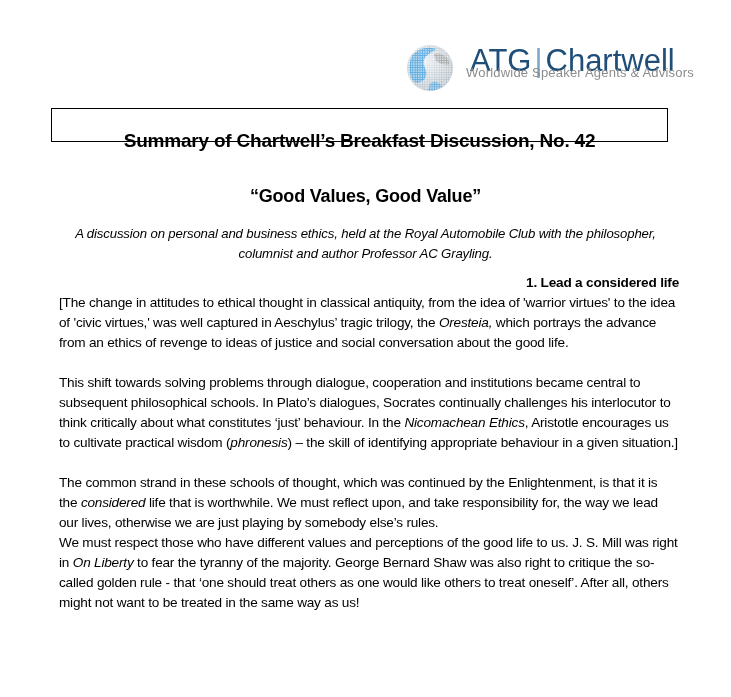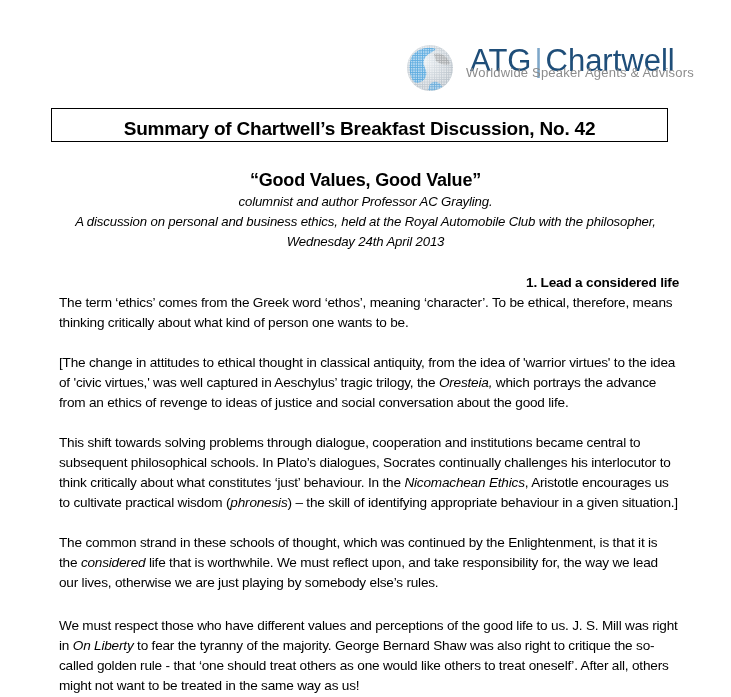--- a/index.html
+++ b/index.html
@@ -7,30 +7,30 @@
          font-family: "Liberation Sans", "DejaVu Sans", sans-serif; color: #000; }
   .logo { position: absolute; left: 406px; top: 42px; width: 270px; height: 56px; }
   .globe { position: absolute; left: 0; top: 2px; width: 48px; height: 48px; }
   .brand { position: absolute; left: 64px; top: 2px; font-size: 31px; color: #1f4e79;
            letter-spacing: 0px; white-space: nowrap; line-height: 34px; }
   .brand .sep { color: #7ea7c9; font-weight: 300; margin: 0 3px; }
   .tagline { position: absolute; left: 60px; top: 23px; font-size: 13px; color: #8c8c8c;
              white-space: nowrap; letter-spacing: 0.2px; }
   .title-box { position: absolute; left: 51px; top: 108px; width: 615px; height: 32px;
                border: 1.5px solid #000; box-sizing: content-box; }
-  .title-box h1 { margin: 4px; text-align: center; font-size: 19px; font-weight: bold; line-height: 32px;
+  .title-box h1 { margin: 16px; text-align: center; font-size: 19px; font-weight: bold; line-height: 32px;
                   letter-spacing: -0.2px; }
   .subtitle-block { position: absolute; left: 0; width: 731px; top: 168px; text-align: center; }
-  .subtitle-block h2 { margin: 0; font-size: 18px; font-weight: bold; line-height: 24px; letter-spacing: -0.2px; }
+  .subtitle-block h2 { margin: 16px; font-size: 18px; font-weight: bold; line-height: 24px; letter-spacing: -0.2px; }
   .subtitle-block p { margin: 0; font-style: italic; font-size: 13.2px; line-height: 20px; letter-spacing: -0.15px; }
   .body { position: absolute; left: 59px; top: 273px; width: 620px; font-size: 13.6px; line-height: 20px;
           letter-spacing: -0.2px; }
   .body h3 { margin: 0; font-size: 13.6px; font-weight: bold; line-height: 20px; text-align: right; }
   .body p { margin: 0 0 20px 0; }
-  .body p.tight { margin-bottom: 23px; }
+  .body p.tight { margin-bottom: 0; }
   em { }
 </style>
 </head>
 <body>
 
 <div class="logo">
   <svg class="globe" viewBox="0 0 48 48">
     <defs>
       <pattern id="dots" width="2.4" height="2.4" patternUnits="userSpaceOnUse">
         <rect width="1.6" height="1.6" fill="#ffffff" opacity="0.55"></rect>
@@ -51,25 +51,23 @@
   </div>
   <div class="tagline">Worldwide Speaker Agents &amp; Advisors</div>
 </div>
 
 <div class="title-box">
   <h1>Summary of Chartwell’s Breakfast Discussion, No. 42</h1>
 </div>
 
 <div class="subtitle-block">
   <h2>“Good Values, Good Value”</h2>
+  <p>A discussion on personal and business ethics, held at the Royal Automobile Club with the philosopher,</p>
   <p>columnist and author Professor AC Grayling.</p>
-  <p>A discussion on personal and business ethics, held at the Royal Automobile Club with the philosopher,</p>
-  <p>Wednesday 24th April 2013</p>
 </div>
 
 <div class="body">
   <h3>1.  Lead a considered life</h3>
-  <p>The term ‘ethics’ comes from the Greek word ‘ethos’, meaning ‘character’. To be ethical, therefore, means thinking critically about what kind of person one wants to be.</p>
   <p><span>[The change in attitudes to ethical thought in classical antiquity, from the idea of 'warrior virtues' to the idea of 'civic virtues,' was well captured in Aeschylus’ tragic trilogy, the </span><em>Oresteia,</em><span> which portrays the advance from an ethics of revenge to ideas of justice and social conversation about the good life.</span></p>
   <p><span>This shift towards solving problems through dialogue, cooperation and institutions became central to subsequent philosophical schools. In Plato’s dialogues, Socrates continually challenges his interlocutor to think critically about what constitutes ‘just’ behaviour. In the </span><em>Nicomachean Ethics</em><span>, Aristotle encourages us to cultivate practical wisdom (</span><em>phronesis</em><span>) – the skill of identifying appropriate behaviour in a given situation.]</span></p>
   <p class="tight"><span>The common strand in these schools of thought, which was continued by the Enlightenment, is that it is the </span><em>considered</em><span> life that is worthwhile. We must reflect upon, and take responsibility for, the way we lead our lives, otherwise we are just playing by somebody else’s rules.</span></p>
   <p><span>We must respect those who have different values and perceptions of the good life to us. J. S. Mill was right in </span><em>On Liberty</em><span> to fear the tyranny of the majority. George Bernard Shaw was also right to critique the so-called golden rule - that ‘one should treat others as one would like others to treat oneself’. After all, others might not want to be treated in the same way as us!</span></p>
 </div>
 
 </body></html>

